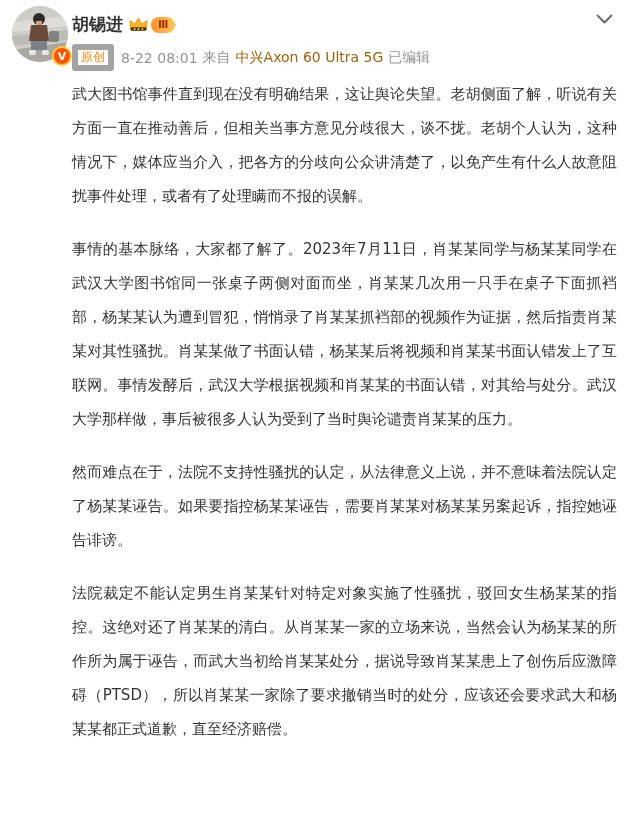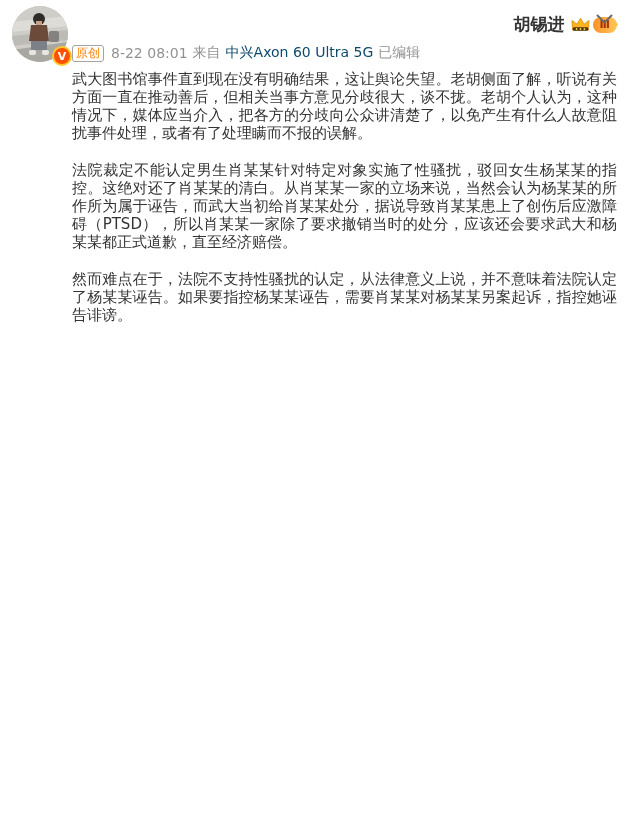--- a/index.html
+++ b/index.html
@@ -21,57 +21,57 @@
   }
   .v-badge {
     position: absolute; right: -4px; bottom: -4px;
     width: 20px; height: 20px; border-radius: 50%;
     background: #ff5000; border: 2px solid #ffc72e;
     color: #ffffff; font-size: 11px; font-weight: bold;
     display: flex; align-items: center; justify-content: center;
     line-height: 1;
   }
   .header-main { margin-left: 60px; padding-top: 7px; }
-  .name-row { display: flex; align-items: center; justify-content: flex-end; }
+  .name-row { display: flex; align-items: center; }
   .username { font-size: 17px; font-weight: bold; color: #333333; cursor: pointer; }
   .crown-icon { margin-left: 6px; display: inline-flex; align-items: center; }
   .vip-badge {
     margin-left: 3px; display: inline-flex; align-items: center;
     height: 16px; padding: 0 7px;
     background: linear-gradient(90deg, #ff9126, #ffc95c);
     border-radius: 8px; cursor: pointer;
   }
   .vip-level { font-size: 11px; font-weight: bold; color: #a83200; line-height: 16px; }
   .vip-tail { display: inline-flex; align-items: center; margin-left: -2px; }
   .vip-tail i {
     display: inline-block; width: 5px; height: 5px;
     border-top: 2px solid #ffc34d; border-right: 2px solid #ffc34d;
     transform: rotate(45deg); margin-left: -4px;
   }
   .meta-row {
     margin-top: 8px; display: flex; align-items: center;
     font-size: 14px; color: #939393; white-space: nowrap;
   }
   .origin-badge {
-    color: #ff8200; border: 1px solid #a3a3a3; border-radius: 3px;
+    color: #ff8200; border: 6px solid #a3a3a3; border-radius: 3px;
     font-size: 12px; line-height: 15px; padding: 0 3px; margin-right: 7px;
   }
   .meta-row .sep { width: 5px; display: inline-block; }
-  .meta-source { color: #0c4a6e; cursor: pointer; }
+  .meta-source { color: #a16207; cursor: pointer; }
   .collapse-btn {
     position: absolute; right: 2px; top: 4px;
     width: 22px; height: 18px; display: flex;
     align-items: center; justify-content: center;
     background: none; border: none; padding: 0; cursor: pointer;
   }
 
   
   .post-body {
     margin: 6px 0 0 60px; width: 545px;
-    font-size: 15px; line-height: 18px; color: #333333;
+    font-size: 15px; line-height: 34px; color: #333333;
     text-align: justify;
   }
   .post-body p { margin: 0 0 19px 0; }
   .post-body p:last-child { margin-bottom: 0; }
 </style>
 </head>
 <body>
 
 <div class="post">
 
@@ -133,17 +133,18 @@
       <span style="display:inline-flex;">
         <svg width="17" height="11" viewBox="0 0 17 11" aria-hidden="true">
           <path d="M1.5 1.5 L8.5 8.5 L15.5 1.5" stroke="#6b6b6b" stroke-width="2" fill="none" stroke-linecap="round" stroke-linejoin="round"></path>
         </svg>
       </span>
     </button>
   </div>
 
   <div class="post-body">
     <p>武大图书馆事件直到现在没有明确结果，这让舆论失望。老胡侧面了解，听说有关方面一直在推动善后，但相关当事方意见分歧很大，谈不拢。老胡个人认为，这种情况下，媒体应当介入，把各方的分歧向公众讲清楚了，以免产生有什么人故意阻扰事件处理，或者有了处理瞒而不报的误解。</p>
+    <p>事情的基本脉络，大家都了解了。2023年7月11日，肖某某同学与杨某某同学在武汉大学图书馆同一张桌子两侧对面而坐，肖某某几次用一只手在桌子下面抓裆部，杨某某认为遭到冒犯，悄悄录了肖某某抓裆部的视频作为证据，然后指责肖某某对其性骚扰。肖某某做了书面认错，杨某某后将视频和肖某某书面认错发上了互联网。事情发酵后，武汉大学根据视频和肖某某的书面认错，对其给与处分。武汉大学那样做，事后被很多人认为受到了当时舆论谴责肖某某的压力。</p>
+    <p>然而难点在于，法院不支持性骚扰的认定，从法律意义上说，并不意味着法院认定了杨某某诬告。如果要指控杨某某诬告，需要肖某某对杨某某另案起诉，指控她诬告诽谤。</p>
     <p>法院裁定不能认定男生肖某某针对特定对象实施了性骚扰，驳回女生杨某某的指控。这绝对还了肖某某的清白。从肖某某一家的立场来说，当然会认为杨某某的所作所为属于诬告，而武大当初给肖某某处分，据说导致肖某某患上了创伤后应激障碍（PTSD），所以肖某某一家除了要求撤销当时的处分，应该还会要求武大和杨某某都正式道歉，直至经济赔偿。</p>
-    <p>然而难点在于，法院不支持性骚扰的认定，从法律意义上说，并不意味着法院认定了杨某某诬告。如果要指控杨某某诬告，需要肖某某对杨某某另案起诉，指控她诬告诽谤。</p>
   </div>
 
 </div>
 
 </body></html>

